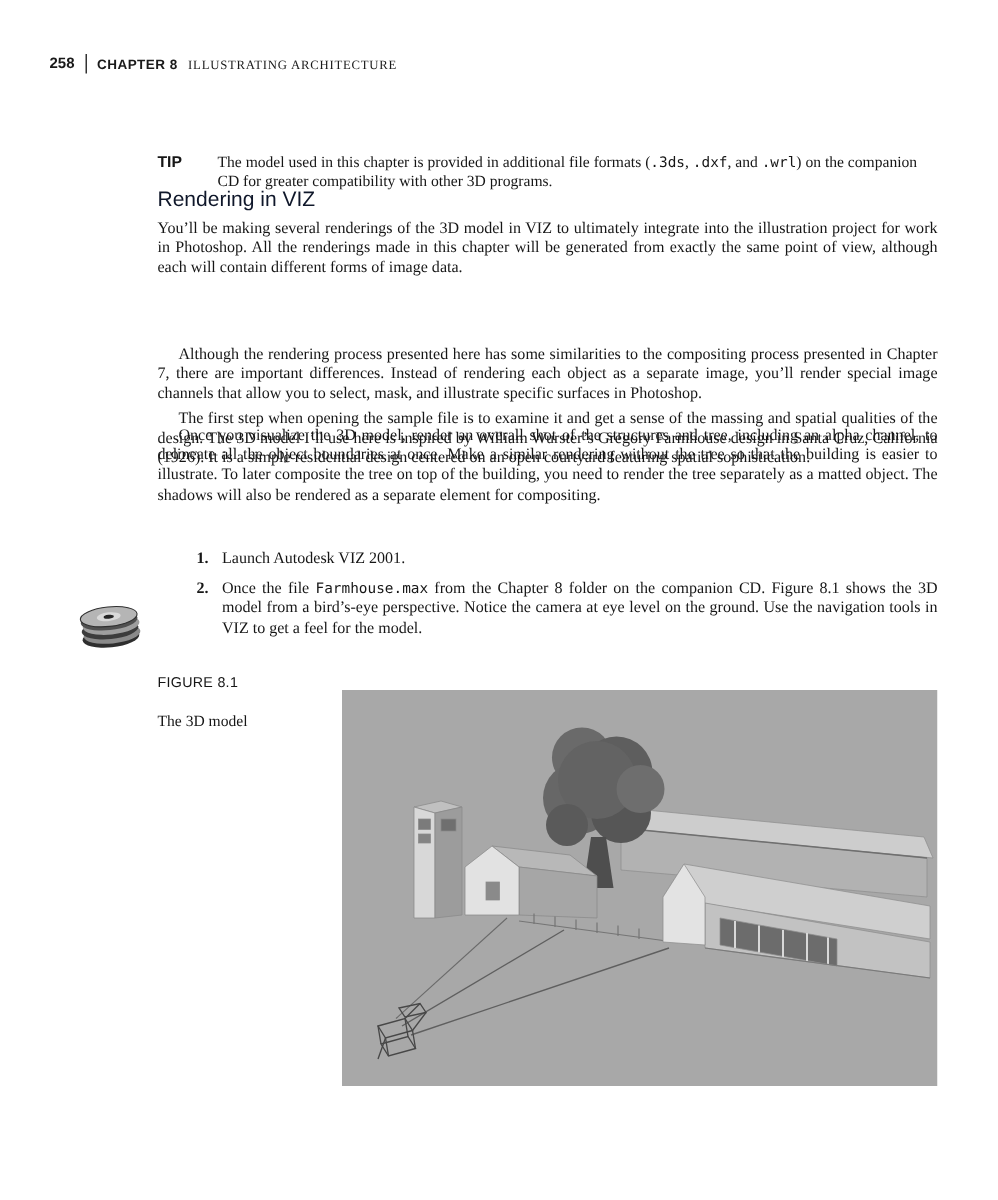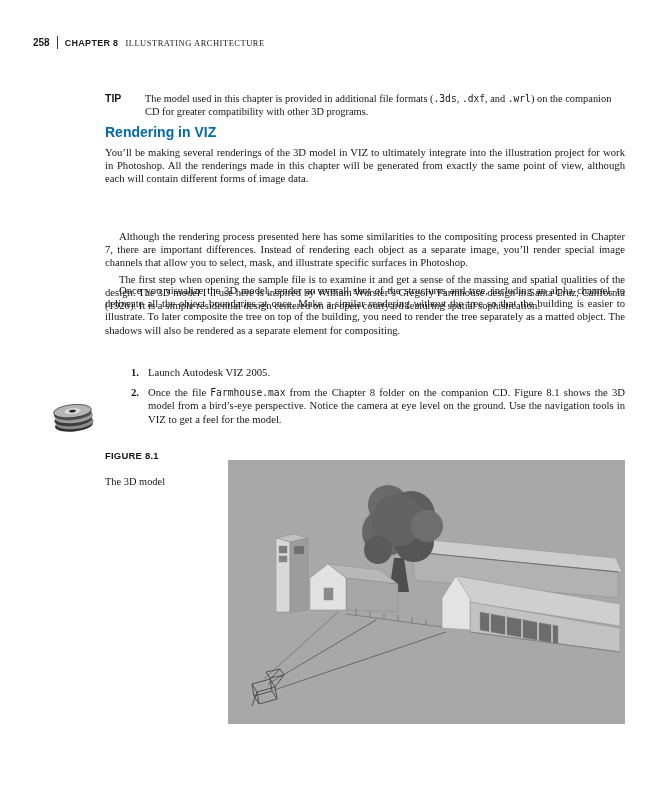--- a/index.html
+++ b/index.html
@@ -25,51 +25,51 @@
   .runhead .rule { width: 1px; height: 13px; background: #333; }
   .runhead .chapnum { font-weight: bold; letter-spacing: 0.3px; }
   .runhead .chaptitle { font-family: "Liberation Serif", serif; font-size: 8.5px; letter-spacing: 0.5px; }
 
   
   .blk { position: absolute; left: 105px; width: 520px; font-size: 10.7px; line-height: 13.2px; }
   .just { text-align: justify; }
   .indent { text-indent: 14px; }
 
   
-  .tip { top: 92px; position: absolute; left: 105px; width: 520px; padding-left: 40px; font-size: 10.4px; line-height: 13px; }
+  .tip { top: 102px; position: absolute; left: 105px; width: 520px; padding-left: 40px; font-size: 10.4px; line-height: 13px; }
   .tip-label {
     position: absolute; left: 0; top: 0;
     font-family: "Liberation Sans", sans-serif;
     font-weight: bold; font-size: 10.5px;
   }
   .mono { font-family: "DejaVu Sans Mono", monospace; font-size: 9.6px; }
 
   
   .sec-head {
     position: absolute; left: 105px; top: 124px;
     font-family: "Liberation Sans", sans-serif;
-    font-weight: bold; font-size: 14px; color: #0369a1;
+    font-weight: normal; font-size: 14px; color: #0f172a;
   }
 
   .p1 { top: 146px; }
   .p2 { top: 186px; margin-top: 44px; }
   .p3 { top: 238px; margin-top: 35px; }
   .p4 { top: 284px; }
 
   
   .steps { position: absolute; left: 131px; top: 366px; width: 494px; font-size: 10.7px; line-height: 13.2px; }
   .step { position: relative; padding-left: 17px; margin-bottom: 7px; text-align: justify; }
   .step-num { position: absolute; left: 0; top: 0; font-weight: bold; }
 
   
   .cd-wrap { position: absolute; left: 52px; top: 398px; width: 44px; height: 36px; transform: rotate(-6deg); }
 
   
   .fig-caption { position: absolute; left: 105px; top: 450px; width: 118px; }
-  .fig-label { font-family: "Liberation Sans", sans-serif; font-weight: bold; font-size: 9.5px; letter-spacing: 0.2px; }
+  .fig-label { font-family: "Liberation Sans", sans-serif; font-weight: normal; font-size: 9.5px; letter-spacing: 0.2px; }
   .fig-text { font-size: 10.4px; margin-top: 15px; }
   .fig-image { position: absolute; left: 228px; top: 460px; width: 397px; height: 264px; display: block; }
 </style>
 </head>
 <body>
 
 <div class="page">
 
   <div class="runhead">
     <span class="pagenum">258</span>
@@ -86,21 +86,21 @@
   <h1 class="sec-head">Rendering in VIZ</h1>
 
   <p class="blk just p1">You’ll be making several renderings of the 3D model in VIZ to ultimately integrate into the illustration project for work in Photoshop. All the renderings made in this chapter will be generated from exactly the same point of view, although each will contain different forms of image data.</p>
   <p class="blk just indent p2">Although the rendering process presented here has some similarities to the compositing process presented in Chapter 7, there are important differences. Instead of rendering each object as a separate image, you’ll render special image channels that allow you to select, mask, and illustrate specific surfaces in Photoshop.</p>
   <p class="blk just indent p3">The first step when opening the sample file is to examine it and get a sense of the massing and spatial qualities of the design. The 3D model I’ll use here is inspired by William Wurster’s Gregory Farmhouse design in Santa Cruz, California (1926). It is a simple residential design centered on an open courtyard featuring spatial sophistication.</p>
   <p class="blk just indent p4">Once you visualize the 3D model, render an overall shot of the structures and tree, including an alpha channel, to delineate all the object boundaries at once. Make a similar rendering without the tree so that the building is easier to illustrate. To later composite the tree on top of the building, you need to render the tree separately as a matted object. The shadows will also be rendered as a separate element for compositing.</p>
 
   <div class="steps">
     <div class="step">
       <span class="step-num">1.</span>
-      <span>Launch Autodesk VIZ 2005.</span>
+      <span>Launch Autodesk VIZ 2001.</span>
     </div>
     <div class="step">
       <span class="step-num">2.</span>
       <span><span>Once the file </span><span class="mono">Farmhouse.max</span><span> from the Chapter 8 folder on the companion CD. Figure 8.1 shows the 3D model from a bird’s-eye perspective. Notice the camera at eye level on the ground. Use the navigation tools in VIZ to get a feel for the model.</span></span>
     </div>
   </div>
 
   <div class="cd-wrap">
     <svg viewBox="0 0 44 34" width="44" height="36">
       <ellipse cx="21" cy="26" rx="19" ry="6.5" fill="#2e2e2e"></ellipse>

